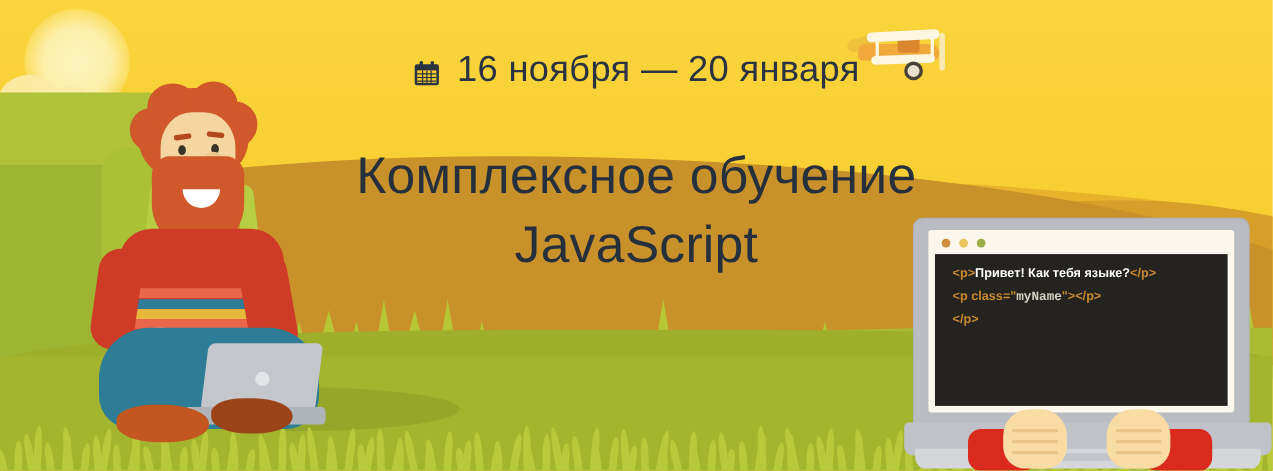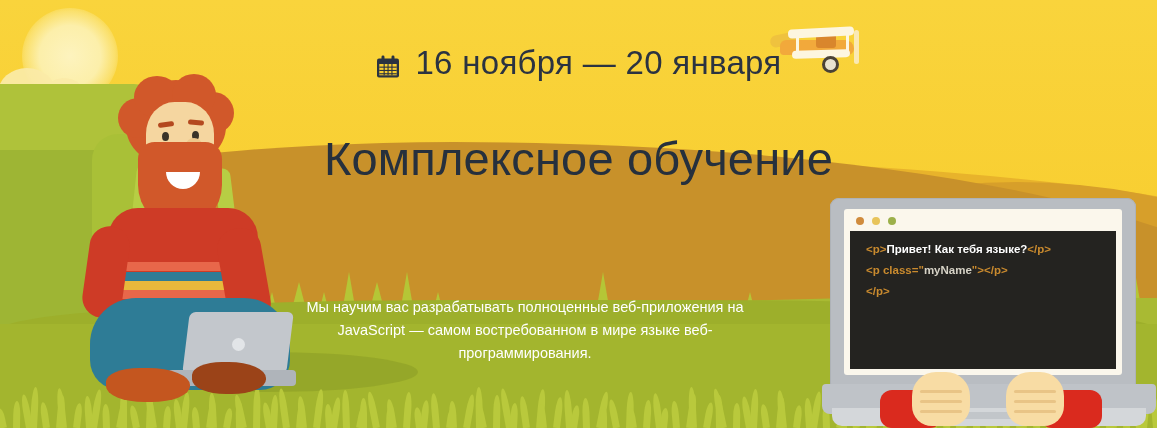--- a/index.html
+++ b/index.html
@@ -165,21 +165,21 @@
   .code{
     position:absolute;left:6px;top:22px;width:266px;height:138px;
     background:#242320;padding:8px 0 0 0;box-sizing:border-box;
   }
   .code-line{
     font-family:"Liberation Sans",sans-serif;
     font-size:11.5px;line-height:21px;color:#FFFFFF;
     padding-left:16px;white-space:nowrap;font-weight:bold;
   }
   .tag{color:#C98A2E;font-weight:bold;}
-  .attr{color:#D6D2C6;font-weight:bold;}
+  .attr{color:#D6D2C6;font-weight:bold;font-family:Liberation Mono, monospace;}
   .laptop .base{
     position:absolute;left:0;top:186px;width:334px;height:30px;
     background:#BFC3C8;border-radius:4px 4px 8px 8px;
   }
   .laptop .base2{
     position:absolute;left:10px;top:210px;width:314px;height:18px;
     background:#D4D7DA;border-radius:0 0 10px 10px;
   }
   .laptop .touch{
     position:absolute;left:140px;top:214px;width:54px;height:7px;background:#C2C6CA;border-radius:3px;
@@ -412,23 +412,23 @@
             <rect x="12.5" y="10" width="1.1" height="11.3"></rect>
             <rect x="16.4" y="10" width="1.1" height="11.3"></rect>
           </g>
         </svg>
       </span>
       <span>16 ноября — 20 января</span>
     </div>
 
     <h1 class="headline">
       <span class="l1">Комплексное обучение</span>
+      <span class="l2">JavaScript</span>
     </h1>
 
-    <p class="desc">Мы научим вас разрабатывать полноценные веб-приложения на JavaScript — самом востребованном в мире языке веб-программирования.</p>
   </div>
 
   <div class="laptop">
     <div class="screen-frame">
       <div class="screen-inner">
         <div class="titlebar">
           <span class="tb-dot" id="dot0" style="left: 12px; background: rgb(208, 139, 60);"></span>
           <span class="tb-dot" id="dot1" style="left: 28px; background: rgb(232, 196, 90);"></span>
           <span class="tb-dot" id="dot2" style="left: 44px; background: rgb(156, 176, 74);"></span>
         </div>

